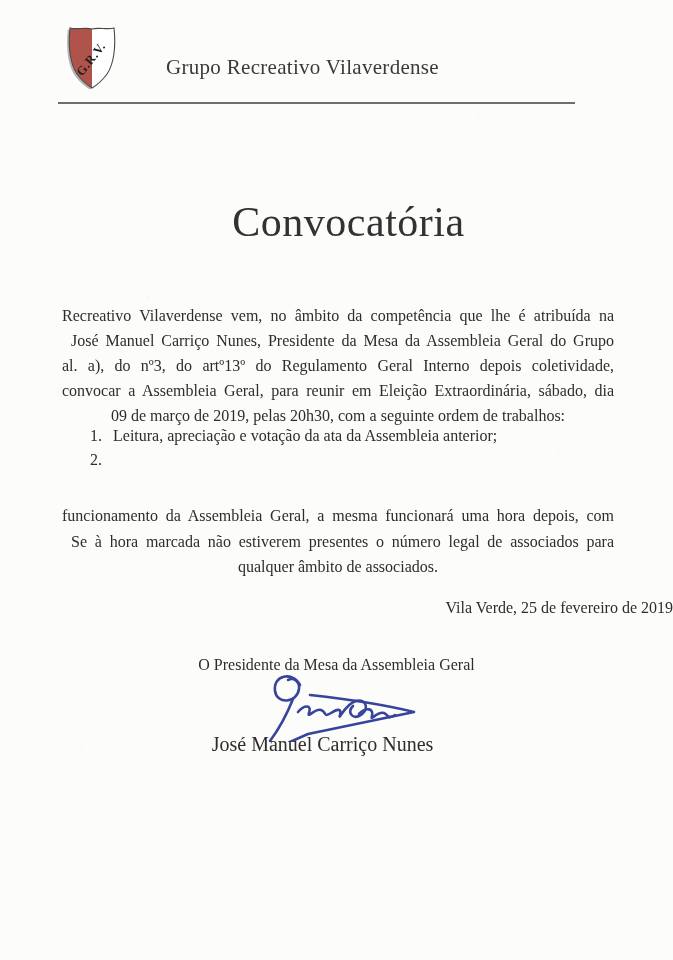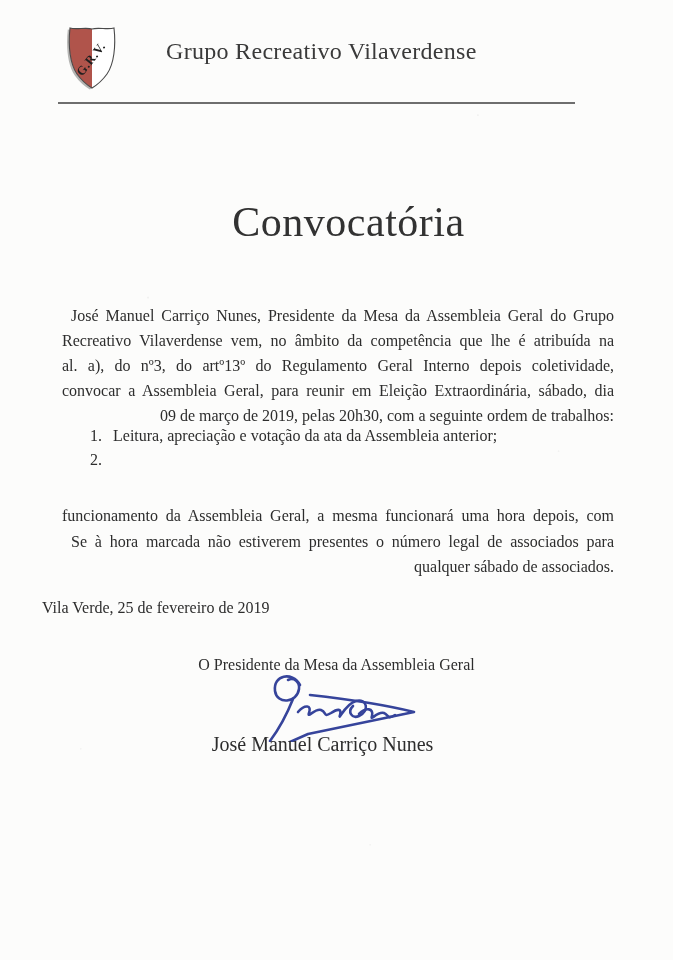--- a/index.html
+++ b/index.html
@@ -14,48 +14,48 @@
       radial-gradient(circle at 55% 88%, rgba(0,0,0,0.035) 0.5px, transparent 1.2px);
     font-family:"Liberation Serif","DejaVu Serif",serif;
     color:#2d2d2d;
     overflow:hidden;
   }
   .abs { position:absolute; }
 
   
   .crest { left:66px; top:25px; width:52px; height:66px; }
   .org-name {
-    left:166px; top:38px; font-size:24px; line-height:26px;
+    left:166px; top:54px; font-size:21px; line-height:26px;
     color:#3a3a3a; letter-spacing:0.3px; white-space:nowrap;
   }
   .header-rule { left:58px; top:102px; width:517px; height:2px; background:#6e6e6e; }
 
   
   .title-wrap { left:0; right:0; top:194px; text-align:center; }
   .title-wrap .t {
     position:relative; left:12px; font-size:42px; line-height:56px;
     color:#323232; letter-spacing:0.5px;
   }
 
   
   .bodyblock { left:62px; width:552px; font-size:16px; color:#2d2d2d; }
   .p1 { top:303px; line-height:25px; }
   .p2 { top:503px; line-height:25.5px; }
   .jline { text-align:justify; text-align-last:justify; white-space:nowrap; }
-  .lastline { text-align:right; white-space:nowrap; }
+  .lastline { text-align:center; white-space:nowrap; }
   .indent1 { padding-left:9px; }
 
   
   .agenda { left:90px; top:424px; width:520px; font-size:16px; line-height:24px; }
   .agenda-row { display:flex; }
   .agenda-num { width:23px; flex:0 0 23px; }
   .agenda-text { white-space:nowrap; }
 
   
-  .dateline { left:0; right:0; top:595px; text-align:left; font-size:16px; line-height:25px;margin-left:42px; }
+  .dateline { left:0; right:0; top:595px; text-align:right; font-size:16px; line-height:25px;margin-left:42px; }
 
   
   .sig-role { left:0; right:0; top:652px; text-align:center; font-size:16px; line-height:25px; }
   .sig-svg { left:246px; top:672px; width:178px; height:70px; }
   .sig-name-wrap { left:0; right:0; top:732px; text-align:center; font-size:20px; line-height:25px; }
   .sig-name-wrap .n { position:relative; left:-14px; }
 </style>
 </head>
 <body>
 
@@ -81,41 +81,41 @@
 
   <div class="abs org-name">Grupo Recreativo Vilaverdense</div>
 
   <div class="abs header-rule"></div>
 
   <div class="abs title-wrap">
     <span class="t">Convocatória</span>
   </div>
 
   <div class="abs bodyblock p1">
+    <div class="jline">Recreativo Vilaverdense vem, no âmbito da competência que lhe é atribuída na</div>
     <div class="jline indent1">José Manuel Carriço Nunes, Presidente da Mesa da Assembleia Geral do Grupo</div>
-    <div class="jline">Recreativo Vilaverdense vem, no âmbito da competência que lhe é atribuída na</div>
     <div class="jline">al. a), do nº3, do artº13º do Regulamento Geral Interno depois coletividade,</div>
     <div class="jline">convocar a Assembleia Geral, para reunir em Eleição Extraordinária, sábado, dia</div>
     <div class="lastline">09 de março de 2019, pelas 20h30, com a seguinte ordem de trabalhos:</div>
   </div>
 
   <div class="abs agenda">
     <div class="agenda-row">
       <span class="agenda-num">1.</span>
       <span class="agenda-text">Leitura, apreciação e votação da ata da Assembleia anterior;</span>
     </div>
     <div class="agenda-row">
       <span class="agenda-num">2.</span>
     </div>
   </div>
 
   <div class="abs bodyblock p2">
     <div class="jline">funcionamento da Assembleia Geral, a mesma funcionará uma hora depois, com</div>
     <div class="jline indent1">Se à hora marcada não estiverem presentes o número legal de associados para</div>
-    <div class="lastline">qualquer sábado de associados.</div>
+    <div class="lastline">qualquer âmbito de associados.</div>
   </div>
 
   <div class="abs dateline">Vila Verde, 25 de fevereiro de 2019</div>
 
   <div class="abs sig-role">O Presidente da Mesa da Assembleia Geral</div>
 
   <svg class="abs sig-svg" viewBox="0 0 178 70" xmlns="http://www.w3.org/2000/svg">
     <g fill="none" stroke="#36449b" stroke-width="2.6" stroke-linecap="round" stroke-linejoin="round">
 
       <path d="M54,13 C46,-1 27,3 29,19 C31,33 51,31 53,17 C54,10 48,5 42,8"></path>

